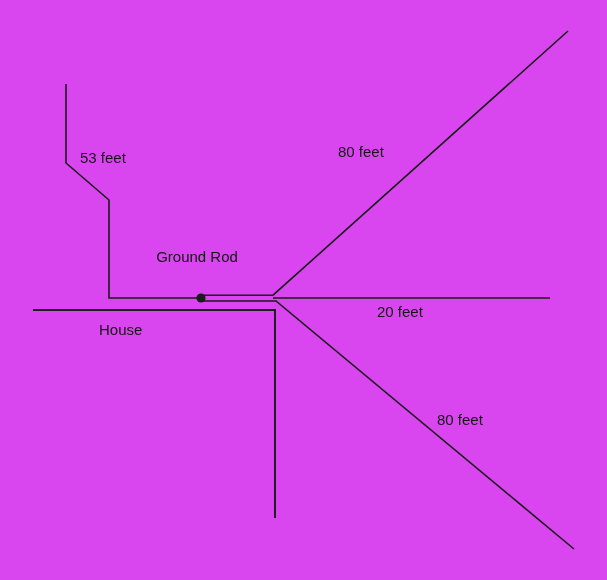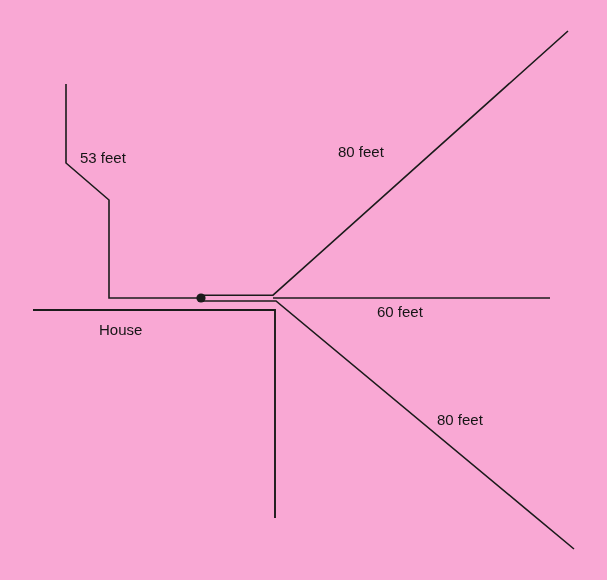--- a/index.html
+++ b/index.html
@@ -4,21 +4,21 @@
 <style>
   html, body {
     margin: 0;
     padding: 0;
     background: #ffffff;
   }
   .canvas {
     position: relative;
     width: 607px;
     height: 580px;
-    background: #f9a8d4;
+    background: #d946ef;
     overflow: hidden;
     font-family: "Liberation Sans", sans-serif;
     color: #151515;
   }
   .canvas svg {
     position: absolute;
     left: 0;
     top: 0;
     display: block;
   }
@@ -66,23 +66,24 @@
     <polyline class="wire" points="203,301 276,301 574,549" stroke="#1b1b1b"></polyline>
 
     <polyline class="house-line" points="33,310 275,310 275,518" stroke="#1b1b1b"></polyline>
 
     <circle cx="201" cy="298" r="4.6" fill="#1b1b1b"></circle>
   </svg>
 
   <div class="lbl lbl-53">53 feet</div>
 
   <div class="lbl lbl-junction">
+    <div>Ground Rod</div>
   </div>
 
   <div class="lbl lbl-house">House</div>
 
   <div class="lbl lbl-80-top">80 feet</div>
 
-  <div class="lbl lbl-60">60 feet</div>
+  <div class="lbl lbl-60">20 feet</div>
 
   <div class="lbl lbl-80-bot">80 feet</div>
 
 </div>
 
 </body></html>

